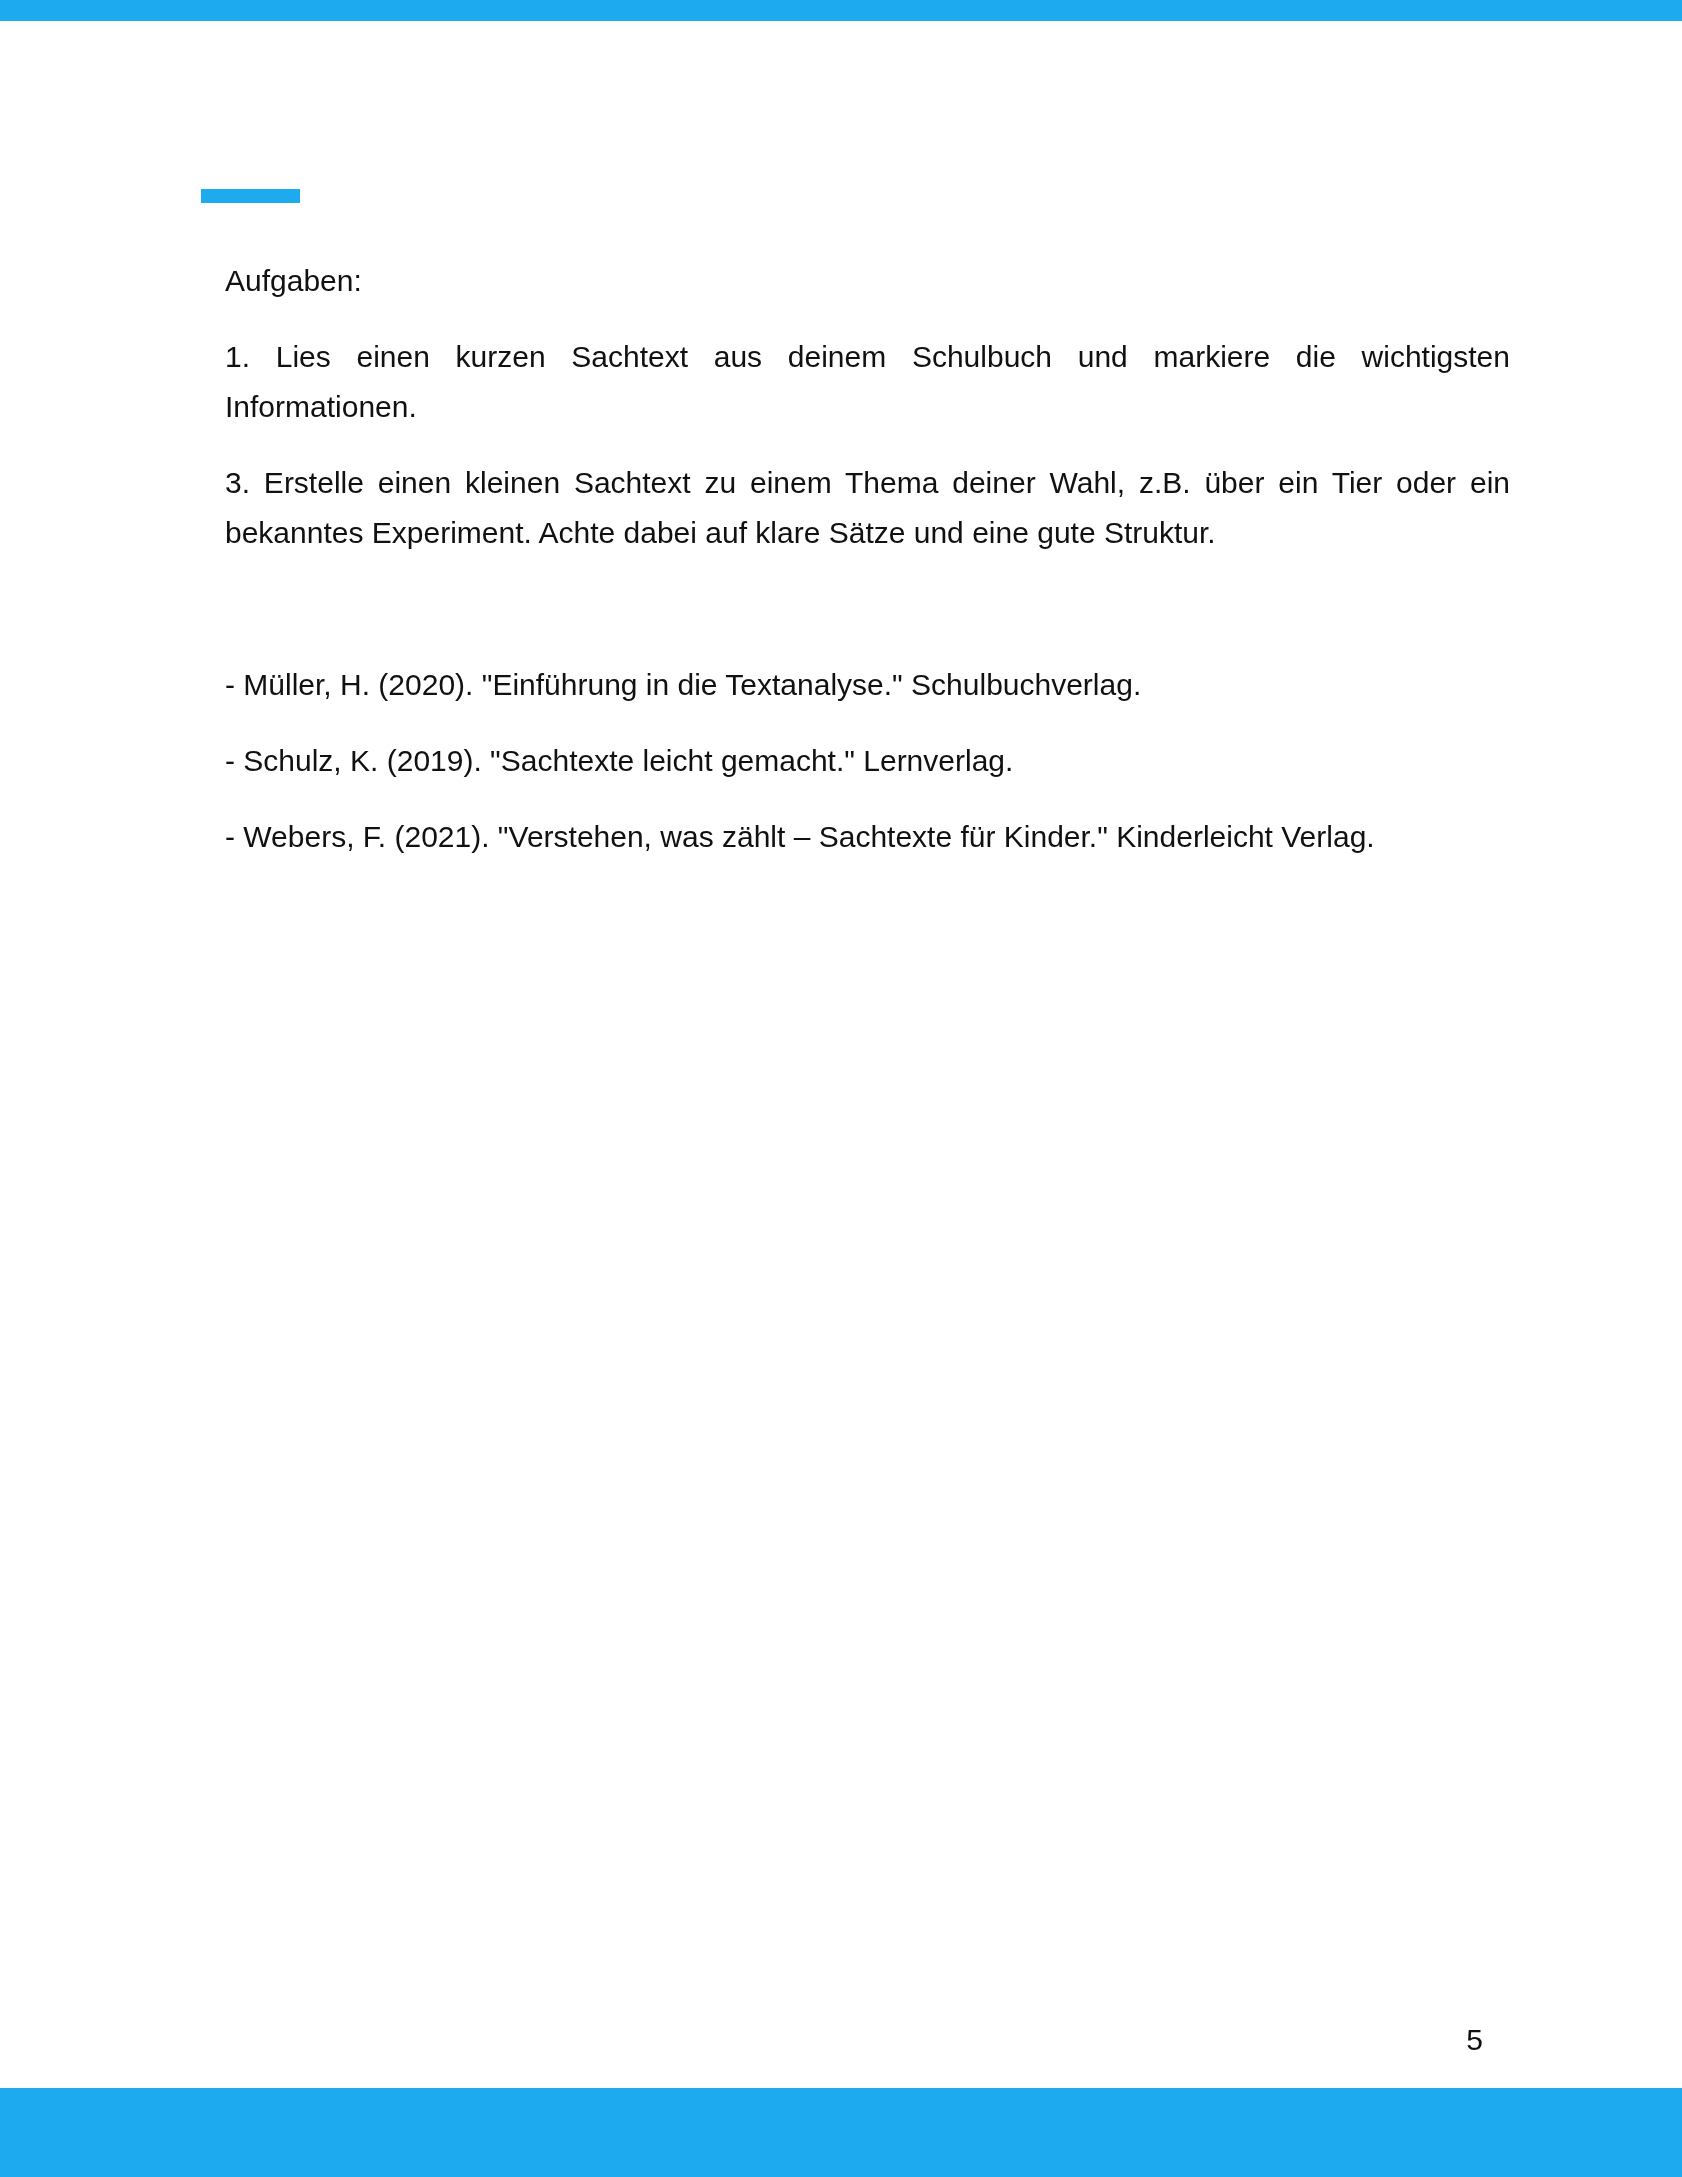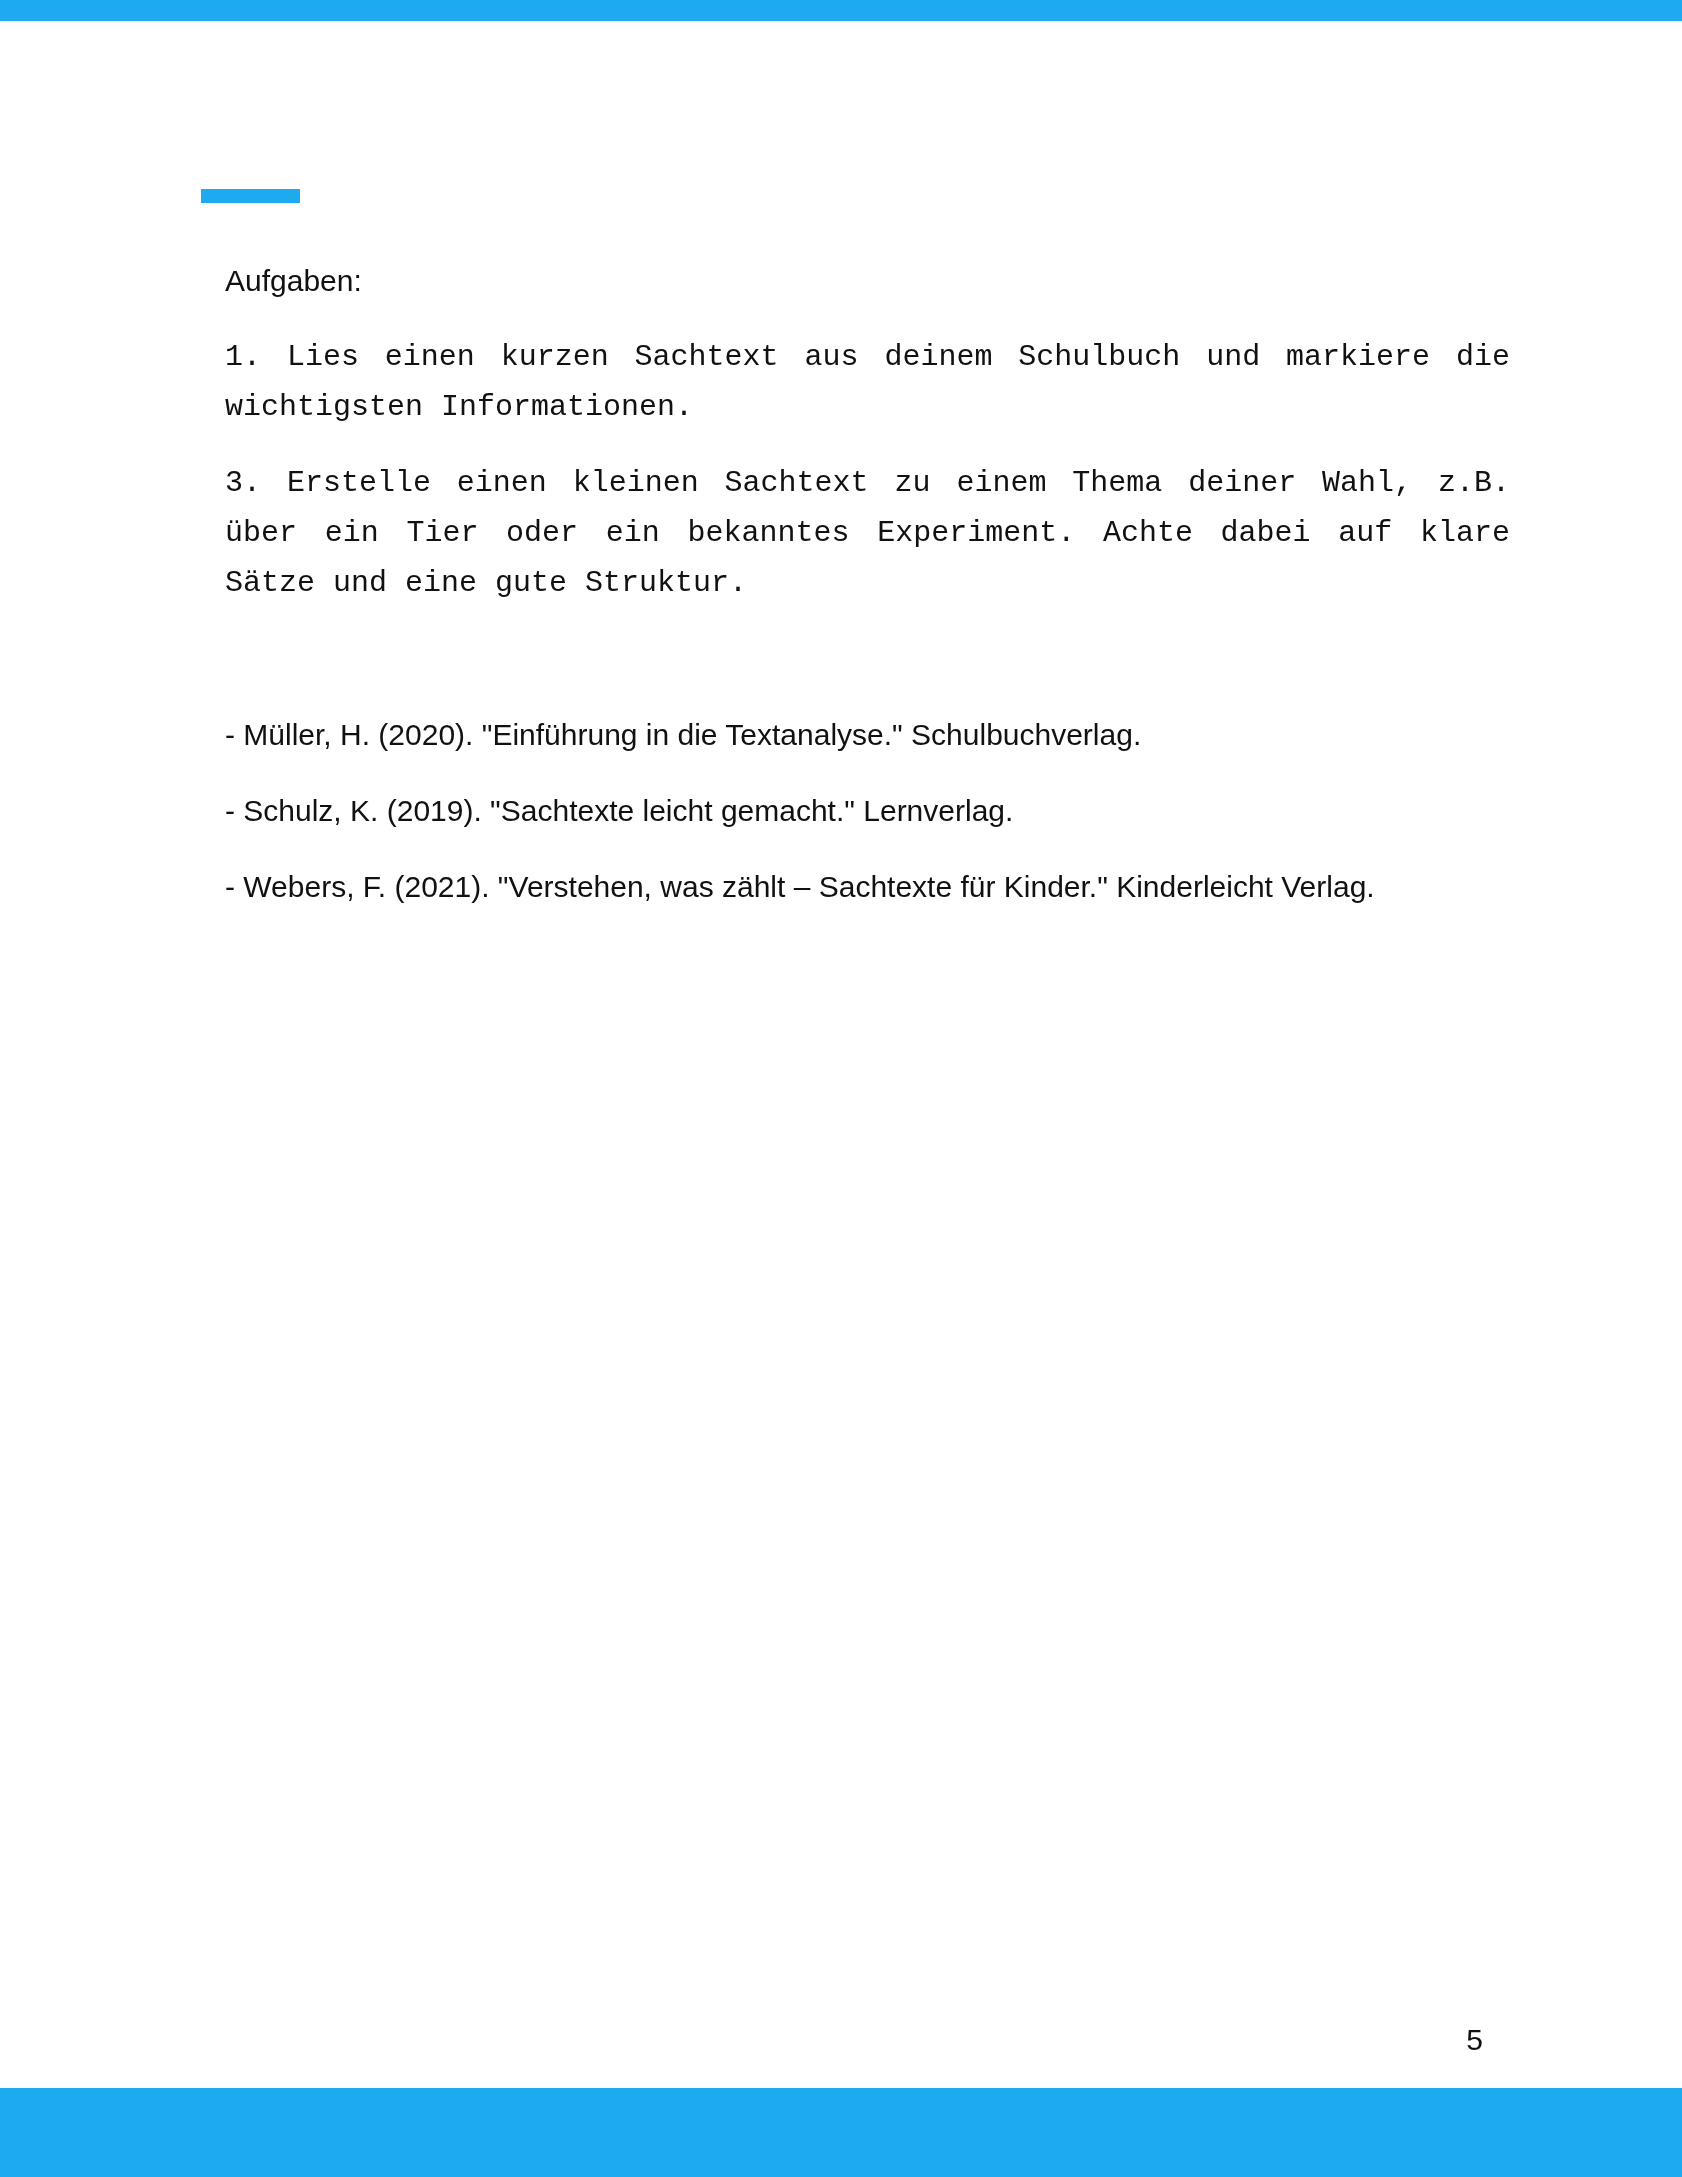--- a/index.html
+++ b/index.html
@@ -10,21 +10,21 @@
     color: #111111;
   }
   .top-bar { position: absolute; left: 0; top: 0; width: 1683px; height: 21px; background: #1EAAEF; }
   .bottom-bar { position: absolute; left: 0; top: 2088px; width: 1683px; height: 89px; background: #1EAAEF; }
   .accent { position: absolute; left: 201px; top: 189px; width: 99px; height: 14px; background: #1EAAEF; }
   .content {
     position: absolute; left: 198px; top: 256px; width: 1285px;
     font-size: 30px; line-height: 50px; margin-left: 27px;
   }
   .p { margin: 0 0 26px 0; text-align: justify; }
-  .p.last-line-left { text-align-last: left; font-family: Liberation Mono, monospace; }
+  .p.last-line-left { text-align-last: left; }
   .gap { height: 76px; }
   .page-number {
     position: absolute; left: 1418px; width: 65px; top: 2021px; text-align: right;
     font-size: 30px; line-height: 38px;
   }
 </style>
 </head>
 <body>
 
 <div class="top-bar"></div>

